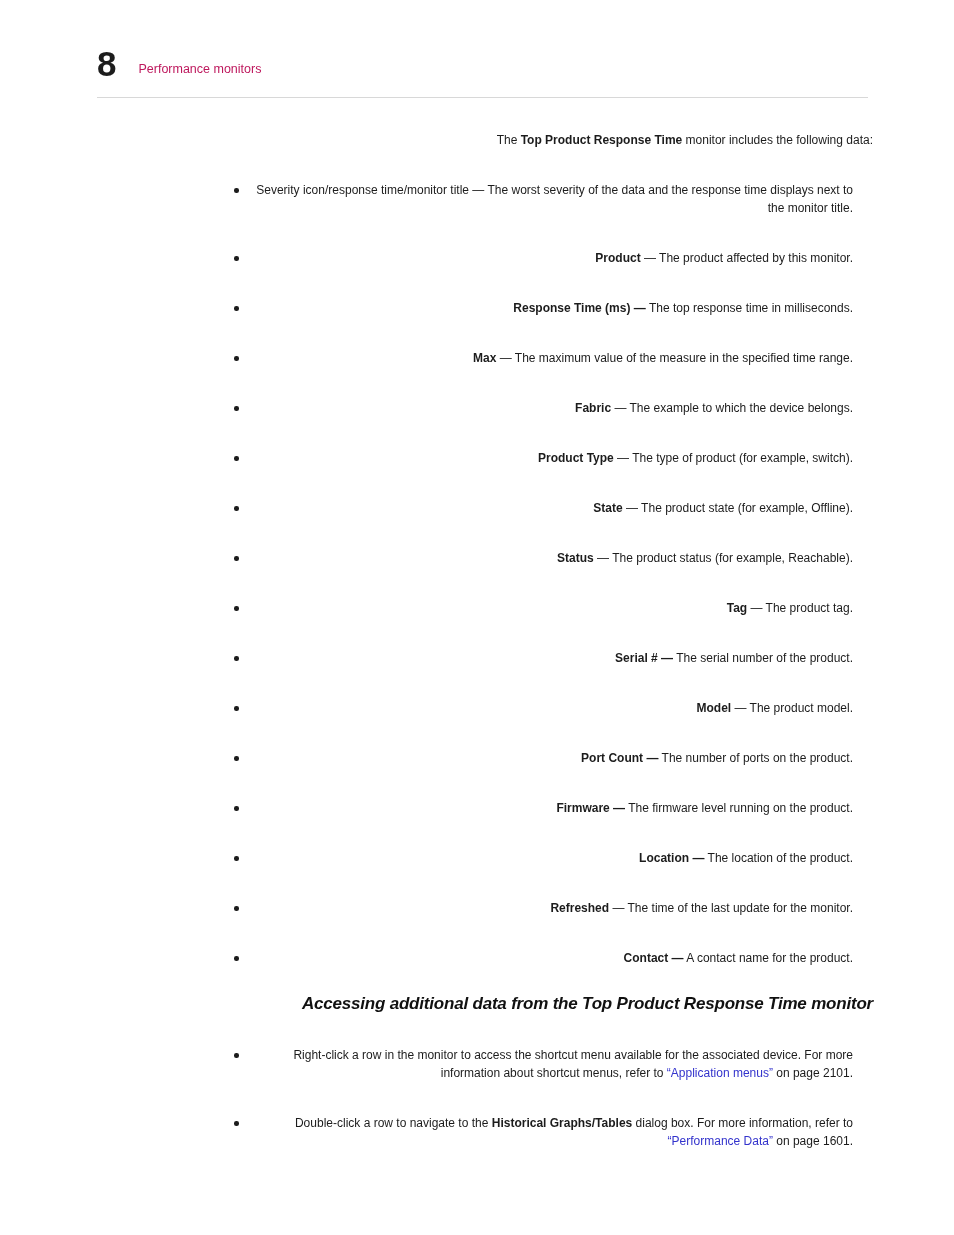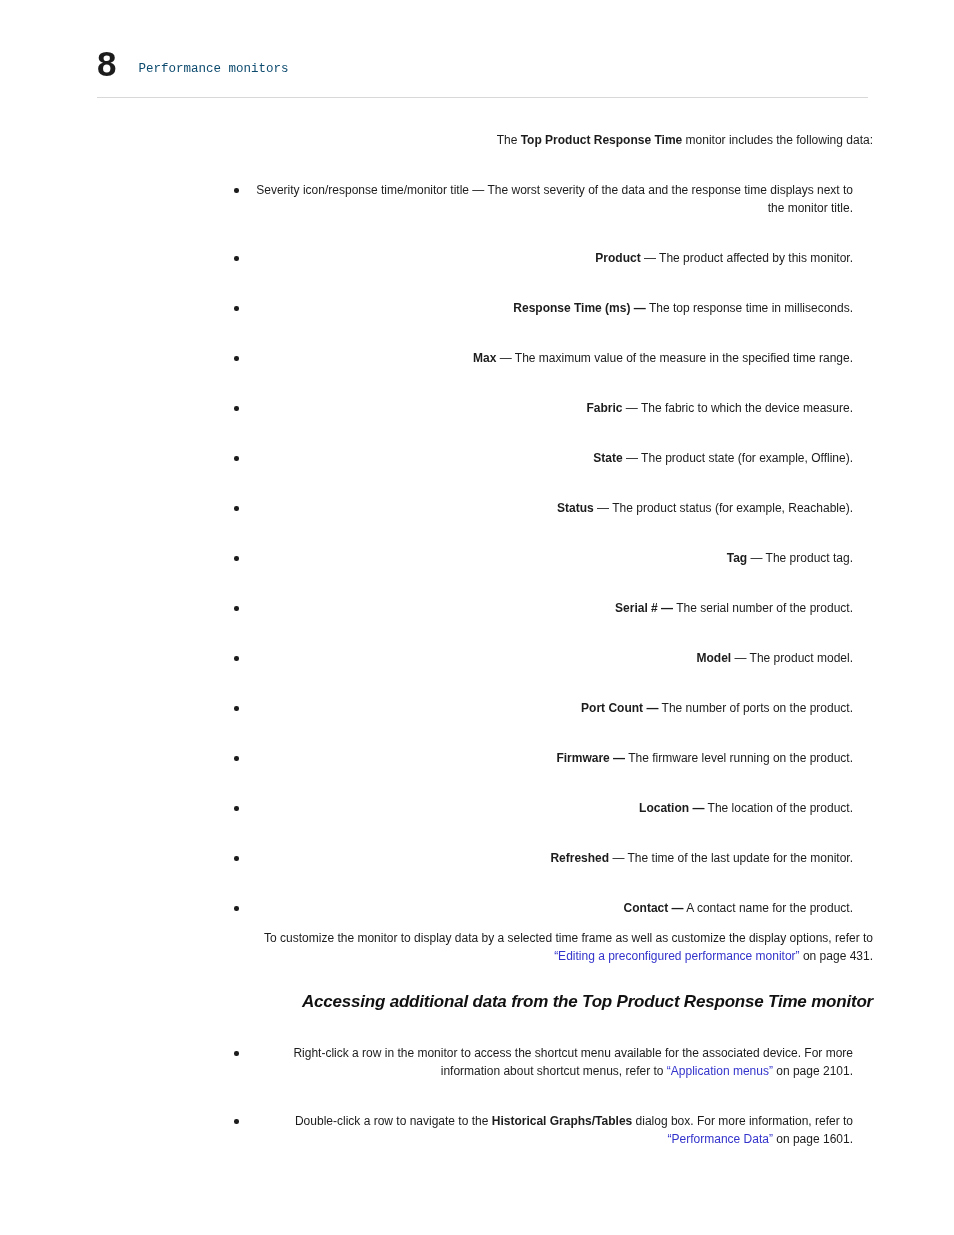--- a/index.html
+++ b/index.html
@@ -24,22 +24,21 @@
     gap: 22px;
   }
   .chapter-number {
     font-size: 35px;
     font-weight: 700;
     line-height: 1;
   }
   .chapter-title {
     font-size: 12.5px;
     padding-bottom: 5px;
-    color: #0c4a6e;
-    font-family: Liberation Mono, monospace;
+    color: #be185d;
   }
   .header-rule {
     position: absolute;
     left: 97px;
     top: 97px;
     width: 771px;
     height: 1px;
     background: #d8d8d8;
   }
   .content {
@@ -112,34 +111,34 @@
 
 <main class="content">
 
   <p class="intro"><span>The </span><strong>Top Product Response Time</strong><span> monitor includes the following data:</span></p>
 
   <ul class="bullets">
     <li><span class="dot"></span><strong></strong><span>Severity icon/response time/monitor title — The worst severity of the data and the response time displays next to the monitor title.</span></li>
     <li><span class="dot"></span><strong>Product</strong><span> — The product affected by this monitor.</span></li>
     <li><span class="dot"></span><strong>Response Time (ms) —</strong><span> The top response time in milliseconds.</span></li>
     <li><span class="dot"></span><strong>Max</strong><span> — The maximum value of the measure in the specified time range.</span></li>
-    <li><span class="dot"></span><strong>Fabric</strong><span> — The fabric to which the device measure.</span></li>
+    <li><span class="dot"></span><strong>Fabric</strong><span> — The example to which the device belongs.</span></li>
+    <li><span class="dot"></span><strong>Product Type</strong><span> — The type of product (for example, switch).</span></li>
     <li><span class="dot"></span><strong>State</strong><span> — The product state (for example, Offline).</span></li>
     <li><span class="dot"></span><strong>Status</strong><span> — The product status (for example, Reachable).</span></li>
     <li><span class="dot"></span><strong>Tag</strong><span> — The product tag.</span></li>
     <li><span class="dot"></span><strong>Serial # —</strong><span> The serial number of the product.</span></li>
     <li><span class="dot"></span><strong>Model</strong><span> — The product model.</span></li>
     <li><span class="dot"></span><strong>Port Count —</strong><span> The number of ports on the product.</span></li>
     <li><span class="dot"></span><strong>Firmware —</strong><span> The firmware level running on the product.</span></li>
     <li><span class="dot"></span><strong>Location —</strong><span> The location of the product.</span></li>
     <li><span class="dot"></span><strong>Refreshed</strong><span> — The time of the last update for the monitor.</span></li>
     <li><span class="dot"></span><strong>Contact —</strong><span> A contact name for the product.</span></li>
   </ul>
 
-  <p class="para"><span>To customize the monitor to display data by a selected time frame as well as customize the display options, refer to </span><a class="xref">“Editing a preconfigured performance monitor”</a><span> on page 431.</span></p>
 
   <h2 class="subheading">Accessing additional data from the Top Product Response Time monitor</h2>
 
   <ul class="bullets spaced actions-list">
     <li><span class="dot"></span><span>Right-click a row in the monitor to access the shortcut menu available for the associated device. For more information about shortcut menus, refer to </span><a class="xref">“Application menus”</a><span> on page 2101.</span></li>
     <li><span class="dot"></span><span>Double-click a row to navigate to the </span><strong>Historical Graphs/Tables</strong><span> dialog box. For more information, refer to </span><a class="xref">“Performance Data”</a><span> on page 1601.</span></li>
   </ul>
 
 </main>
 

